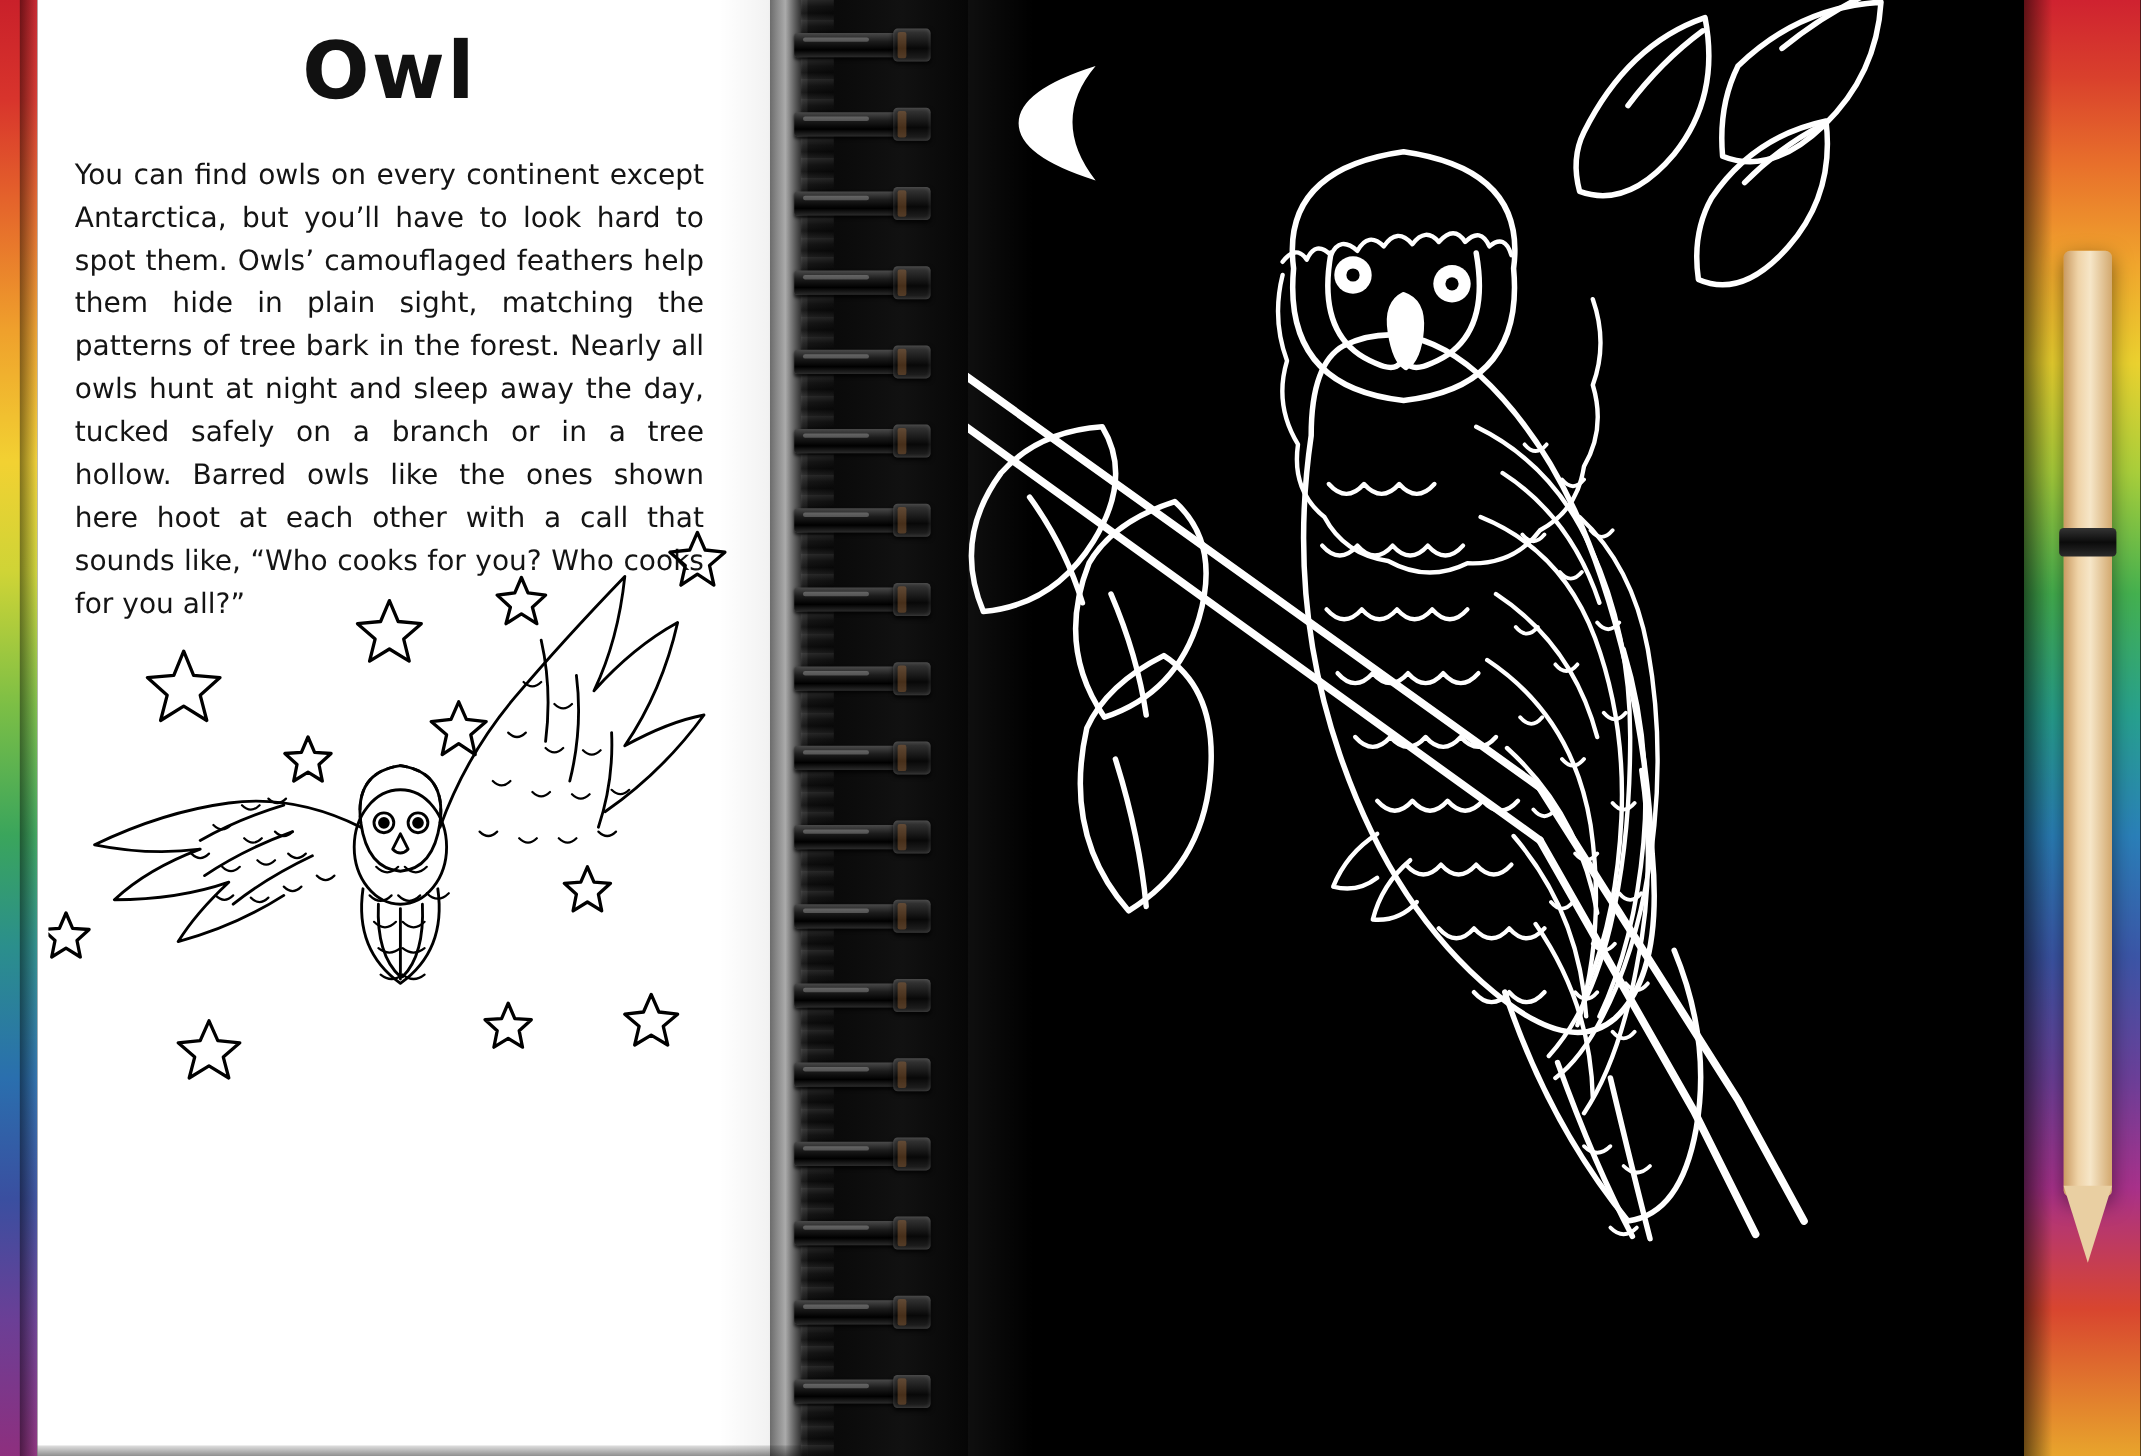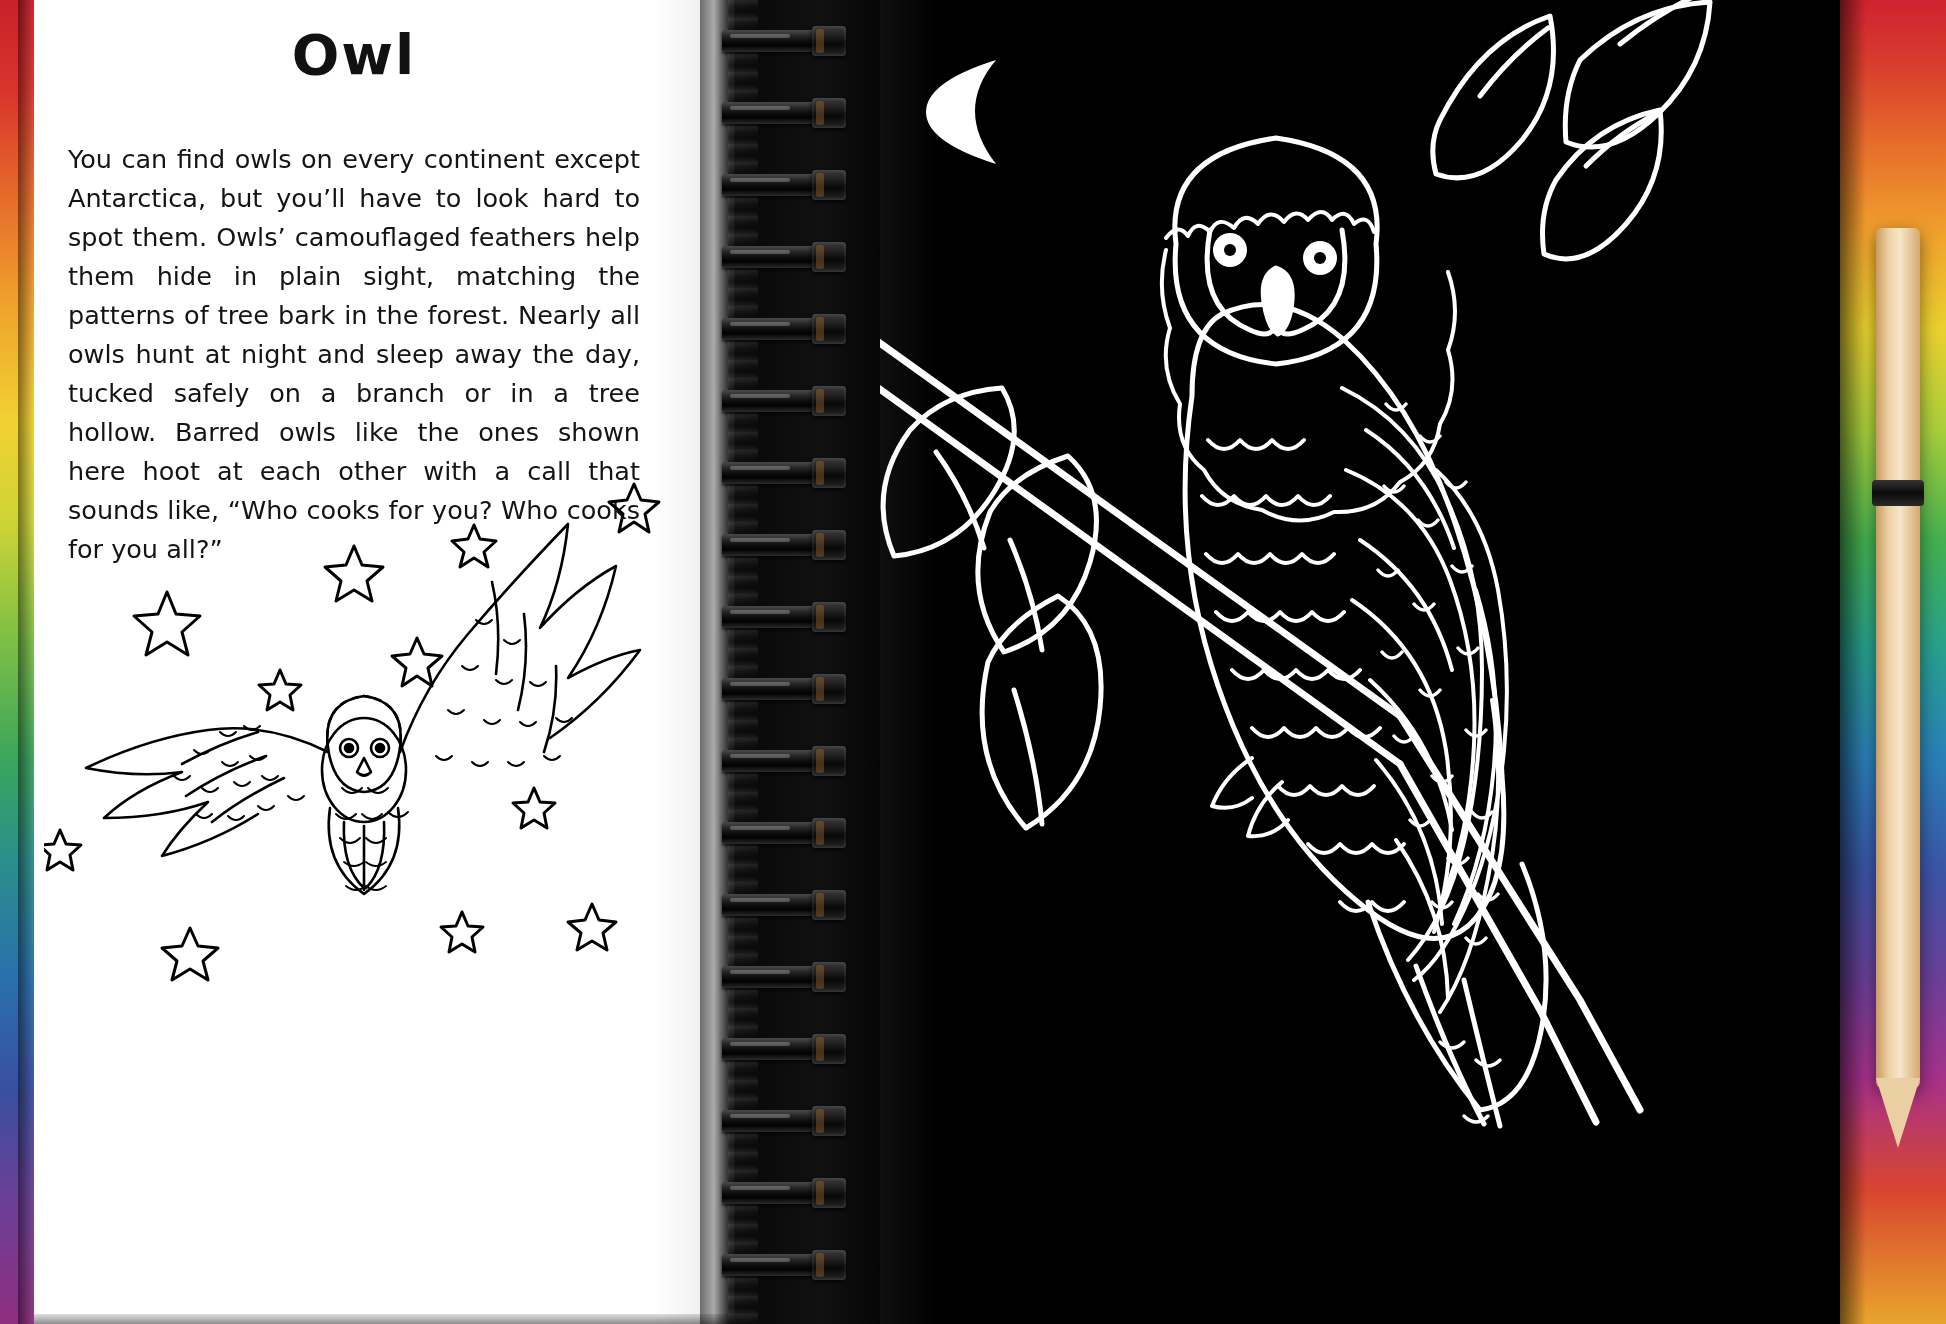--- a/index.html
+++ b/index.html
@@ -56,21 +56,21 @@
     pointer-events: none;
   }
 
   .page-title {
     position: absolute;
     left: 0; top: 22px;
     width: 640px;
     text-align: center;
     font-family: "DejaVu Sans", sans-serif;
     font-weight: 700;
-    font-size: 56px;
+    font-size: 72px;
     letter-spacing: 2px;
     color: #111;
   }
 
   .page-body {
     position: absolute;
     left: 34px; top: 140px;
     width: 572px;
     font-family: "DejaVu Sans", sans-serif;
     font-size: 25.5px;

